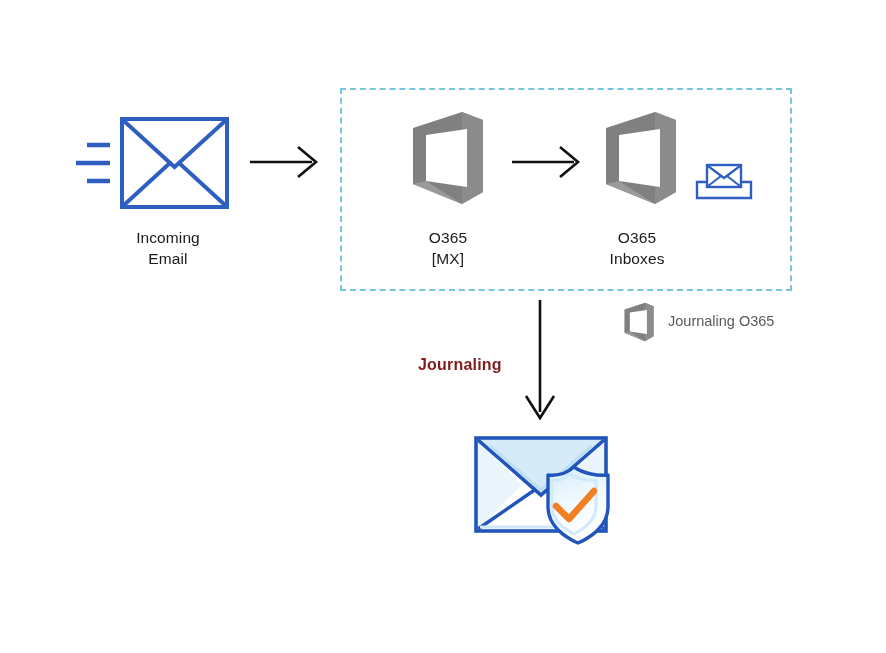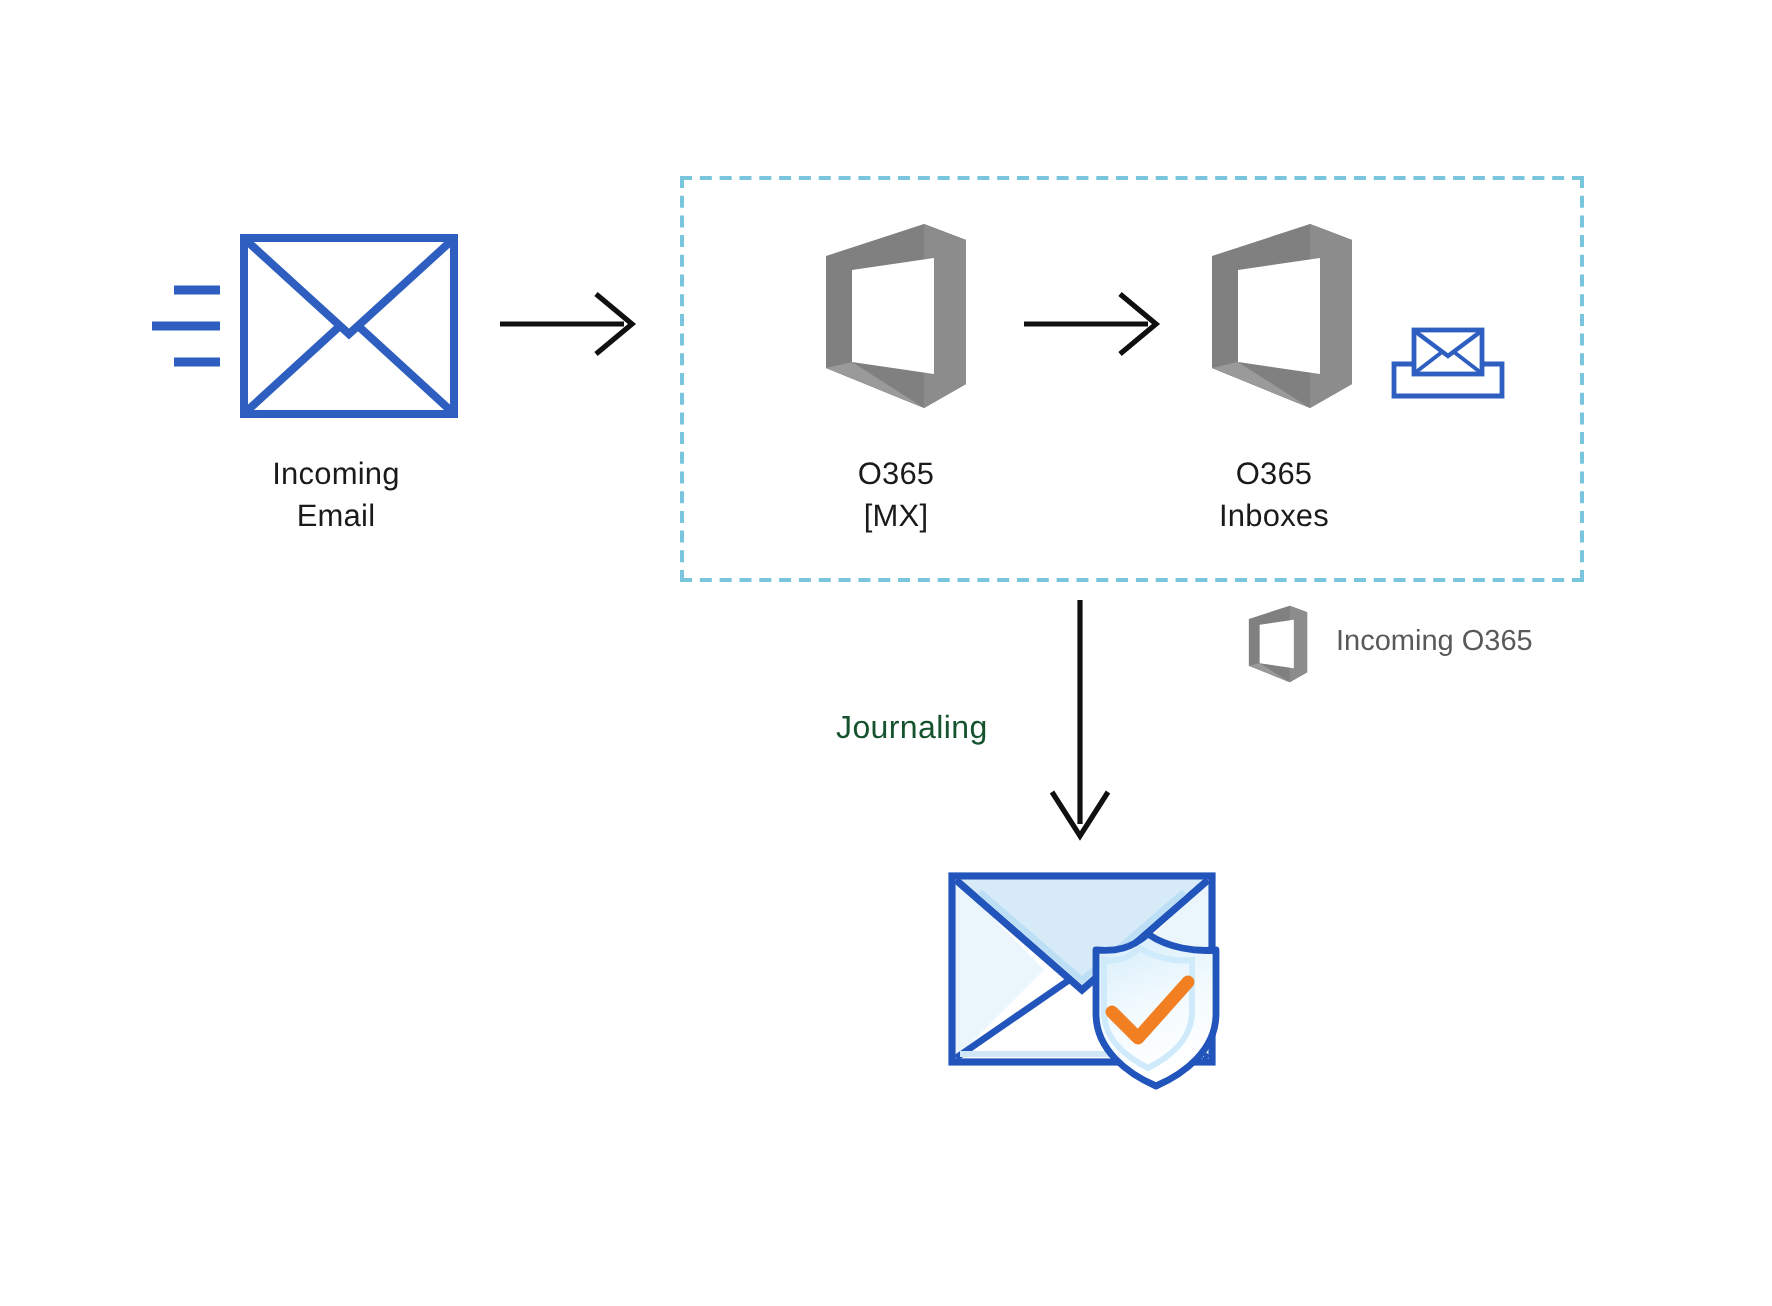--- a/index.html
+++ b/index.html
@@ -31,22 +31,22 @@
     font-size: 15.5px;
     line-height: 21px;
     color: #1a1a1a;
     font-family: "Liberation Sans", sans-serif;
     white-space: pre-line;
     letter-spacing: 0.1px;
   }
   .caption-journaling {
     position: absolute;
     font-size: 16px;
-    font-weight: normal;
-    color: #14532d;
+    font-weight: bold;
+    color: #7f1d1d;
     letter-spacing: 0.2px;
     font-family: "Liberation Sans", sans-serif;
   }
   .legend-label {
     position: absolute;
     font-size: 14.5px;
     color: #595959;
     font-family: "Liberation Sans", sans-serif;
     white-space: nowrap;
   }
@@ -141,21 +141,21 @@
   </div>
 
   <div class="node" style="left:621px; top:302px;">
     <svg width="36" height="40" viewBox="0 0 86 96">
       <path d="M 8 18 L 57 2 L 78 10 L 78 82 L 57 94 L 8 74 Z" fill="#808080"></path>
       <path d="M 57 2 L 78 10 L 78 82 L 57 94 Z" fill="#8c8c8c"></path>
       <path d="M 21 25 L 62 19 L 62 77 L 21 71 Z" fill="#ffffff"></path>
       <path d="M 8 74 L 57 94 L 21 71 Z" fill="#9a9a9a"></path>
     </svg>
   </div>
-  <div class="legend-label" style="left:668px; top:313px;">Incoming O365</div>
+  <div class="legend-label" style="left:668px; top:313px;">Journaling O365</div>
 
   <div class="node" style="left:522px; top:300px;">
     <svg width="36" height="122" viewBox="0 0 36 122">
       <line x1="18" y1="0" x2="18" y2="112" stroke="#101010" stroke-width="2.6"></line>
       <polyline points="4,96 18,118 32,96" fill="none" stroke="#101010" stroke-width="2.6" stroke-linecap="butt" stroke-linejoin="miter"></polyline>
     </svg>
   </div>
   <div class="caption-journaling" style="left:418px; top:356px;">Journaling</div>
 
   <div class="node" style="left:470px; top:433px;">

